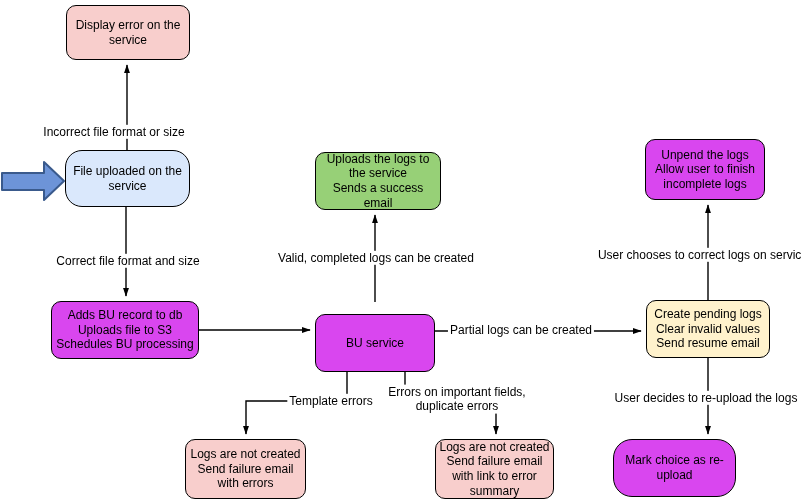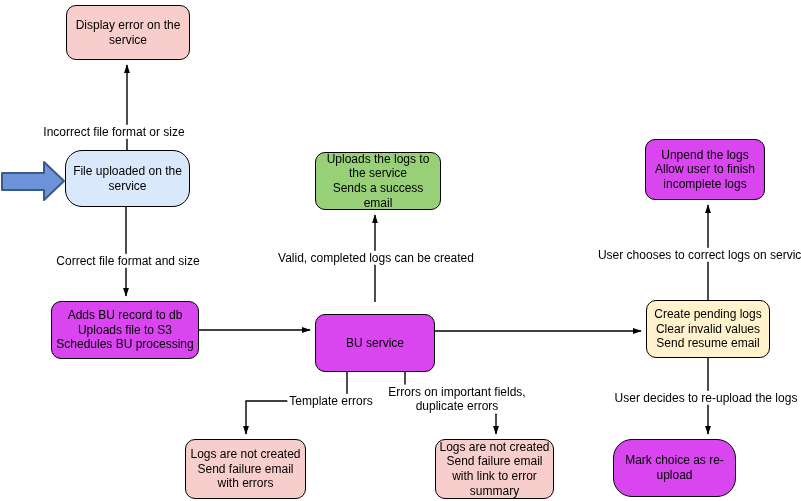--- a/index.html
+++ b/index.html
@@ -112,18 +112,19 @@
 Send failure email
 with errors</div>
   <div class="node fill-pink" id="n-logs-not-created-2">Logs are not created
 Send failure email
 with link to error
 summary</div>
 
   <span class="edge-label" id="l-incorrect">Incorrect file format or size</span>
   <span class="edge-label" id="l-correct">Correct file format and size</span>
   <span class="edge-label" id="l-valid">Valid, completed logs can be created</span>
+  <span class="edge-label" id="l-partial">Partial logs can be created</span>
   <span class="edge-label" id="l-template">Template errors</span>
   <span class="edge-label multiline" id="l-important">Errors on important fields,
 duplicate errors</span>
   <span class="edge-label" id="l-choose">User chooses to correct logs on service</span>
   <span class="edge-label" id="l-reupload">User decides to re-upload the logs</span>
 </div>
 
 </body></html>

